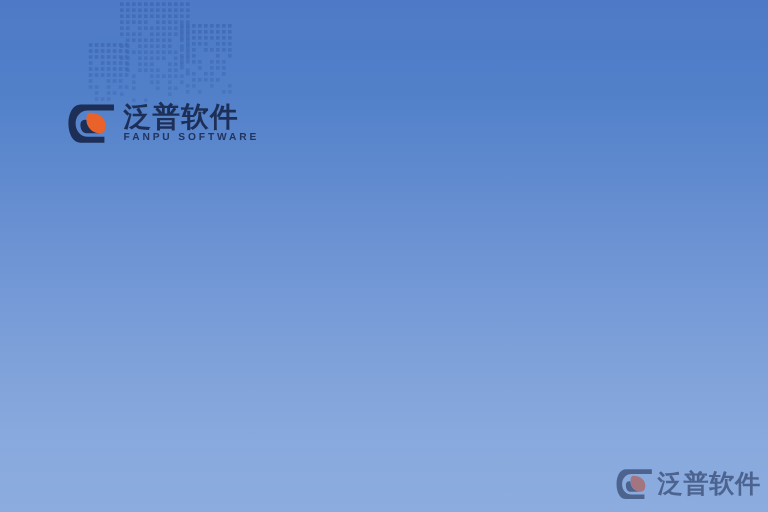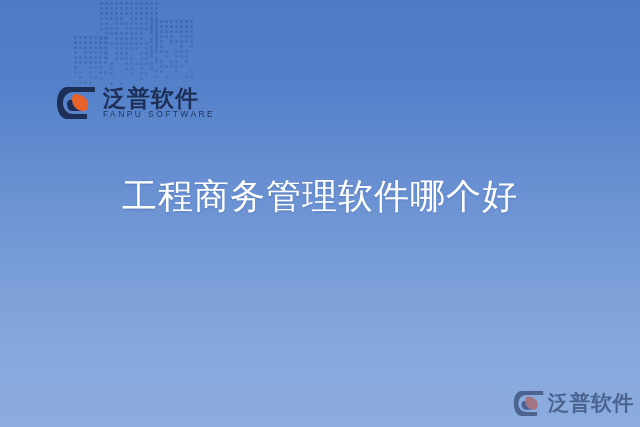--- a/index.html
+++ b/index.html
@@ -63,21 +63,21 @@
     font-size: 23px;
     font-weight: 700;
     line-height: 1;
     color: #1d2f56;
     letter-spacing: 1px;
     white-space: nowrap;
   }
   #logo-lockup .en {
     font-family: "Liberation Sans", sans-serif;
     font-size: 8.5px;
-    font-weight: 400;
+    font-weight: 700;
     line-height: 1;
     color: #22355e;
     letter-spacing: 2.4px;
     margin-top: 0;
     white-space: nowrap;
   }
 
   
   #headline {
     position: absolute;
@@ -425,21 +425,20 @@
       <path d="M11 1 L39 1 L39 6 L17 6 C11 6 7 11 7 17 C7 23 11 28 17 28 L31 28 L31 33 L11 33 C5 33 1 26 1 17 C1 8 5 1 11 1 Z" fill="#1d2f56"></path>
       <path d="M19 8 C27 8 32 13 32 19 C32 23 30 25 27 25 C21 25 16 20 16 14 C16 10 17 8 19 8 Z" fill="#e8622a"></path>
       <path d="M16 14 C16 20 21 25 27 25 L16 25 C13 25 11 22 11 18 C11 15 13 13 16 14 Z" fill="#1d2f56"></path>
     </svg>
     <span class="wordmark">
       <span class="cn">泛普软件</span>
       <span class="en">FANPU SOFTWARE</span>
     </span>
   </div>
 
-  <div id="headline">工程商务管理软件哪个好</div>
 
   <div id="watermark">
     <div class="wm-row">
       <svg class="wm-mark" viewBox="0 0 40 34">
         <path d="M11 1 L39 1 L39 6 L17 6 C11 6 7 11 7 17 C7 23 11 28 17 28 L31 28 L31 33 L11 33 C5 33 1 26 1 17 C1 8 5 1 11 1 Z" fill="#2c3f66"></path>
         <path d="M19 8 C27 8 32 13 32 19 C32 23 30 25 27 25 C21 25 16 20 16 14 C16 10 17 8 19 8 Z" fill="#b05a52"></path>
         <path d="M16 14 C16 20 21 25 27 25 L16 25 C13 25 11 22 11 18 C11 15 13 13 16 14 Z" fill="#2c3f66"></path>
       </svg>
       <span class="wm-cn">泛普软件</span>
     </div>

